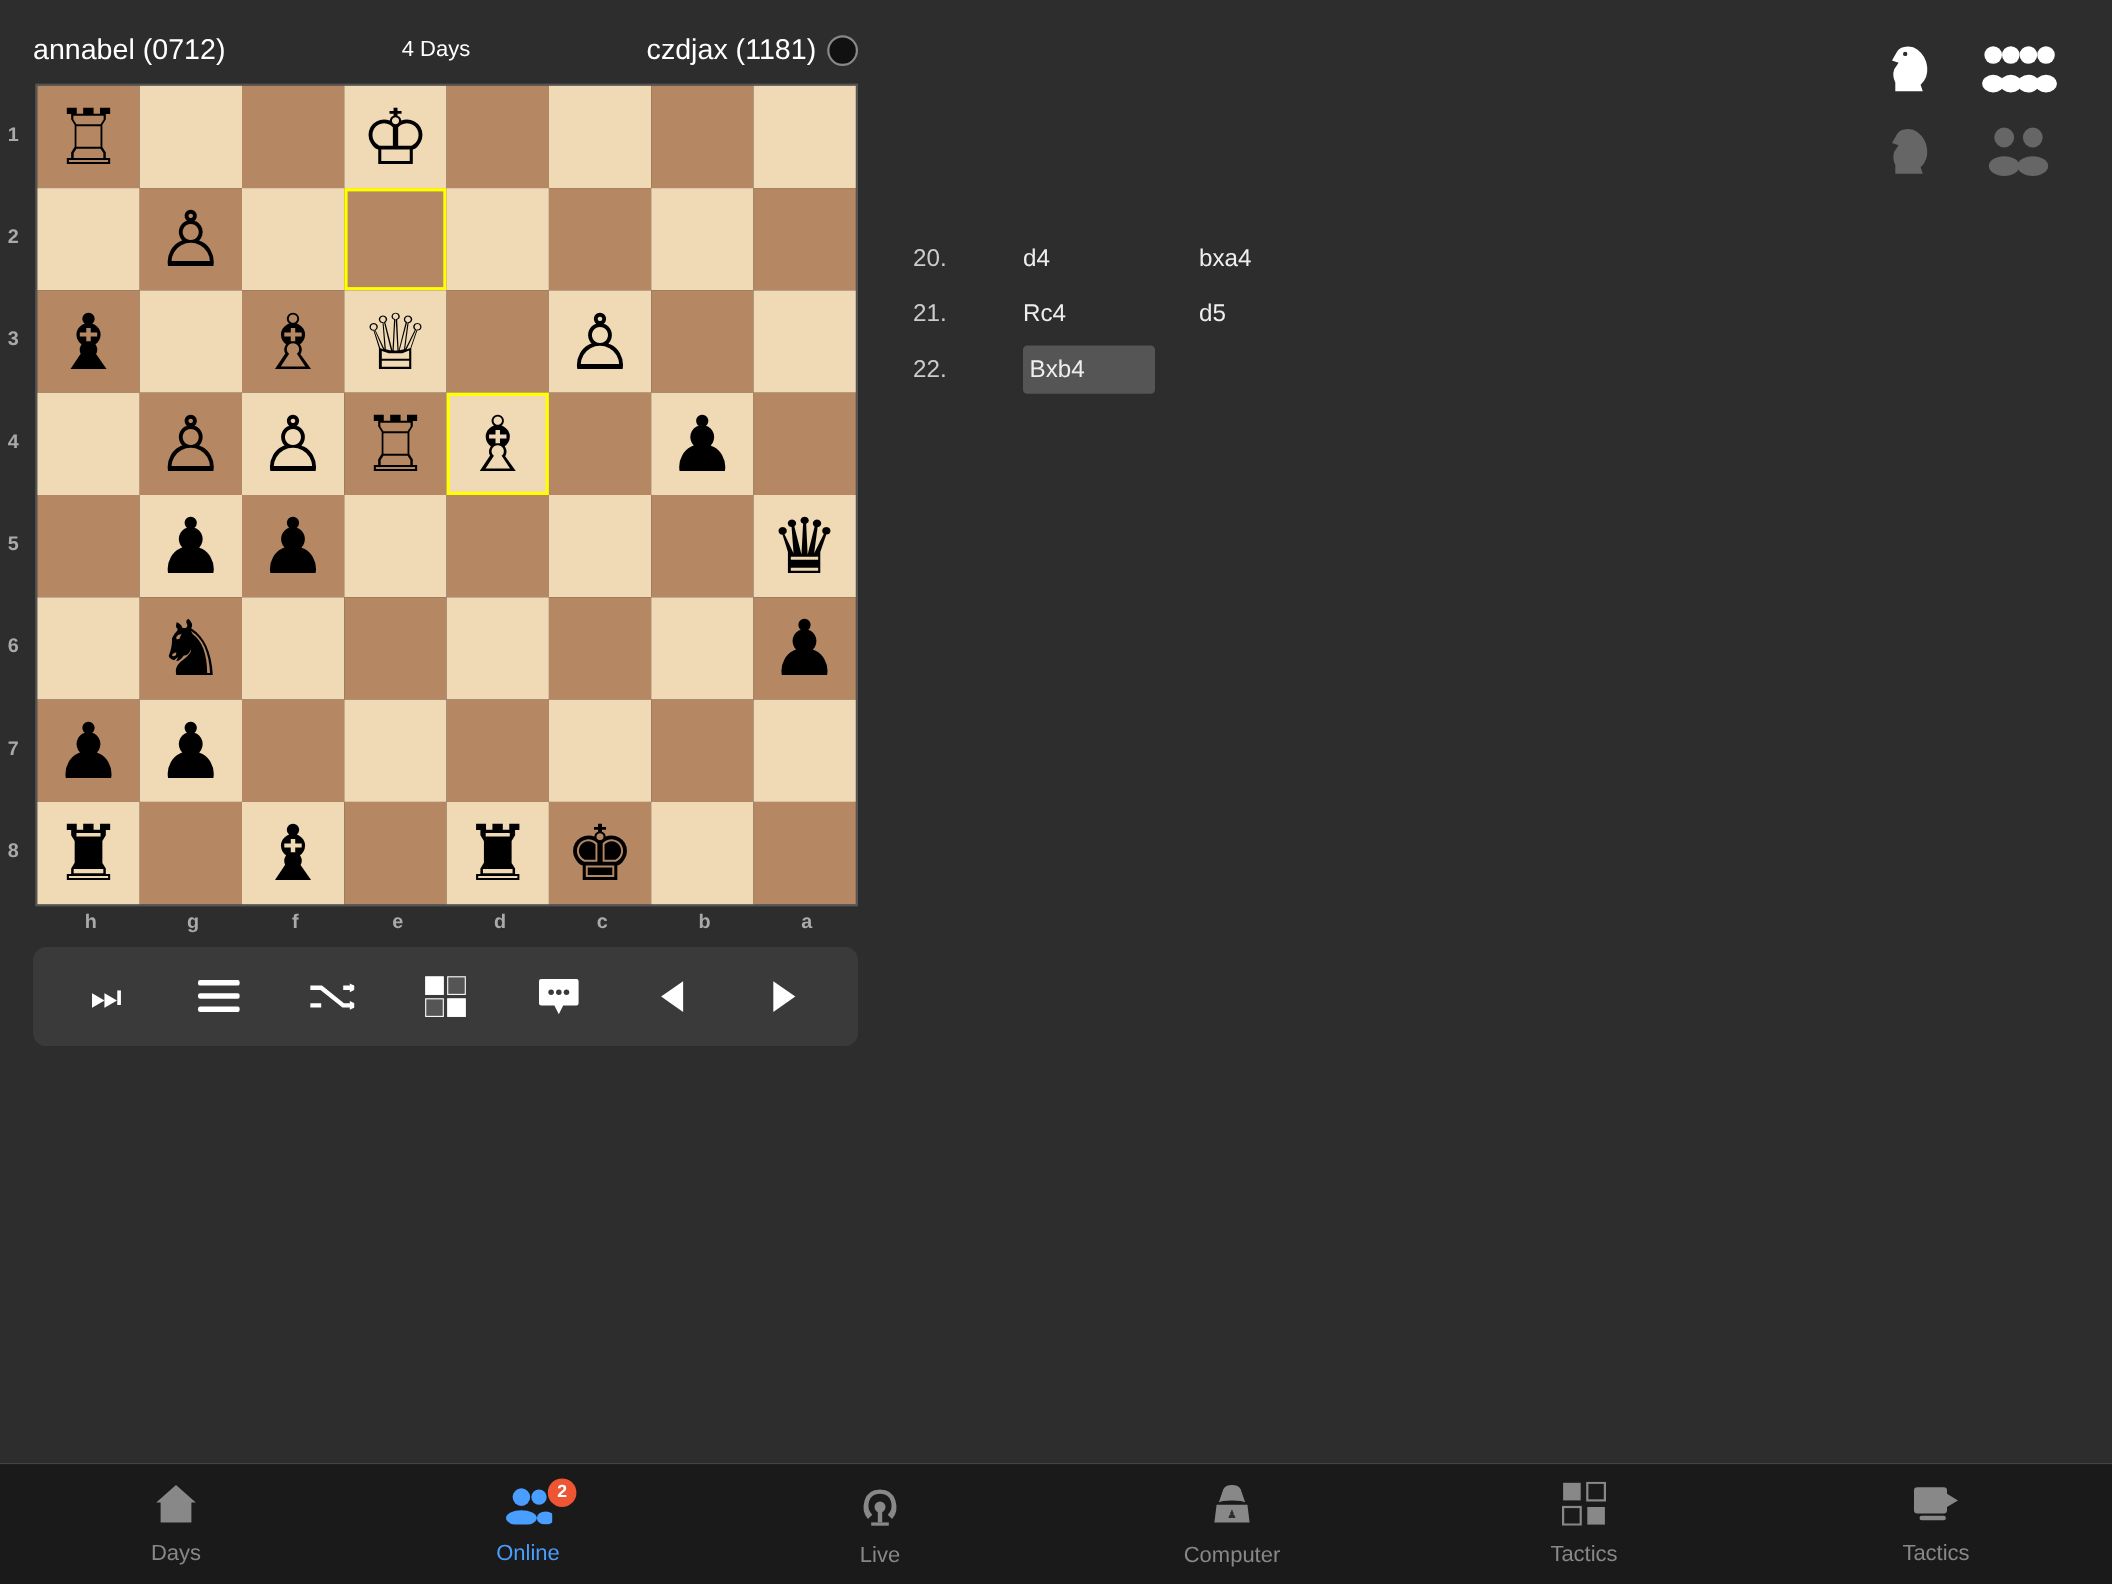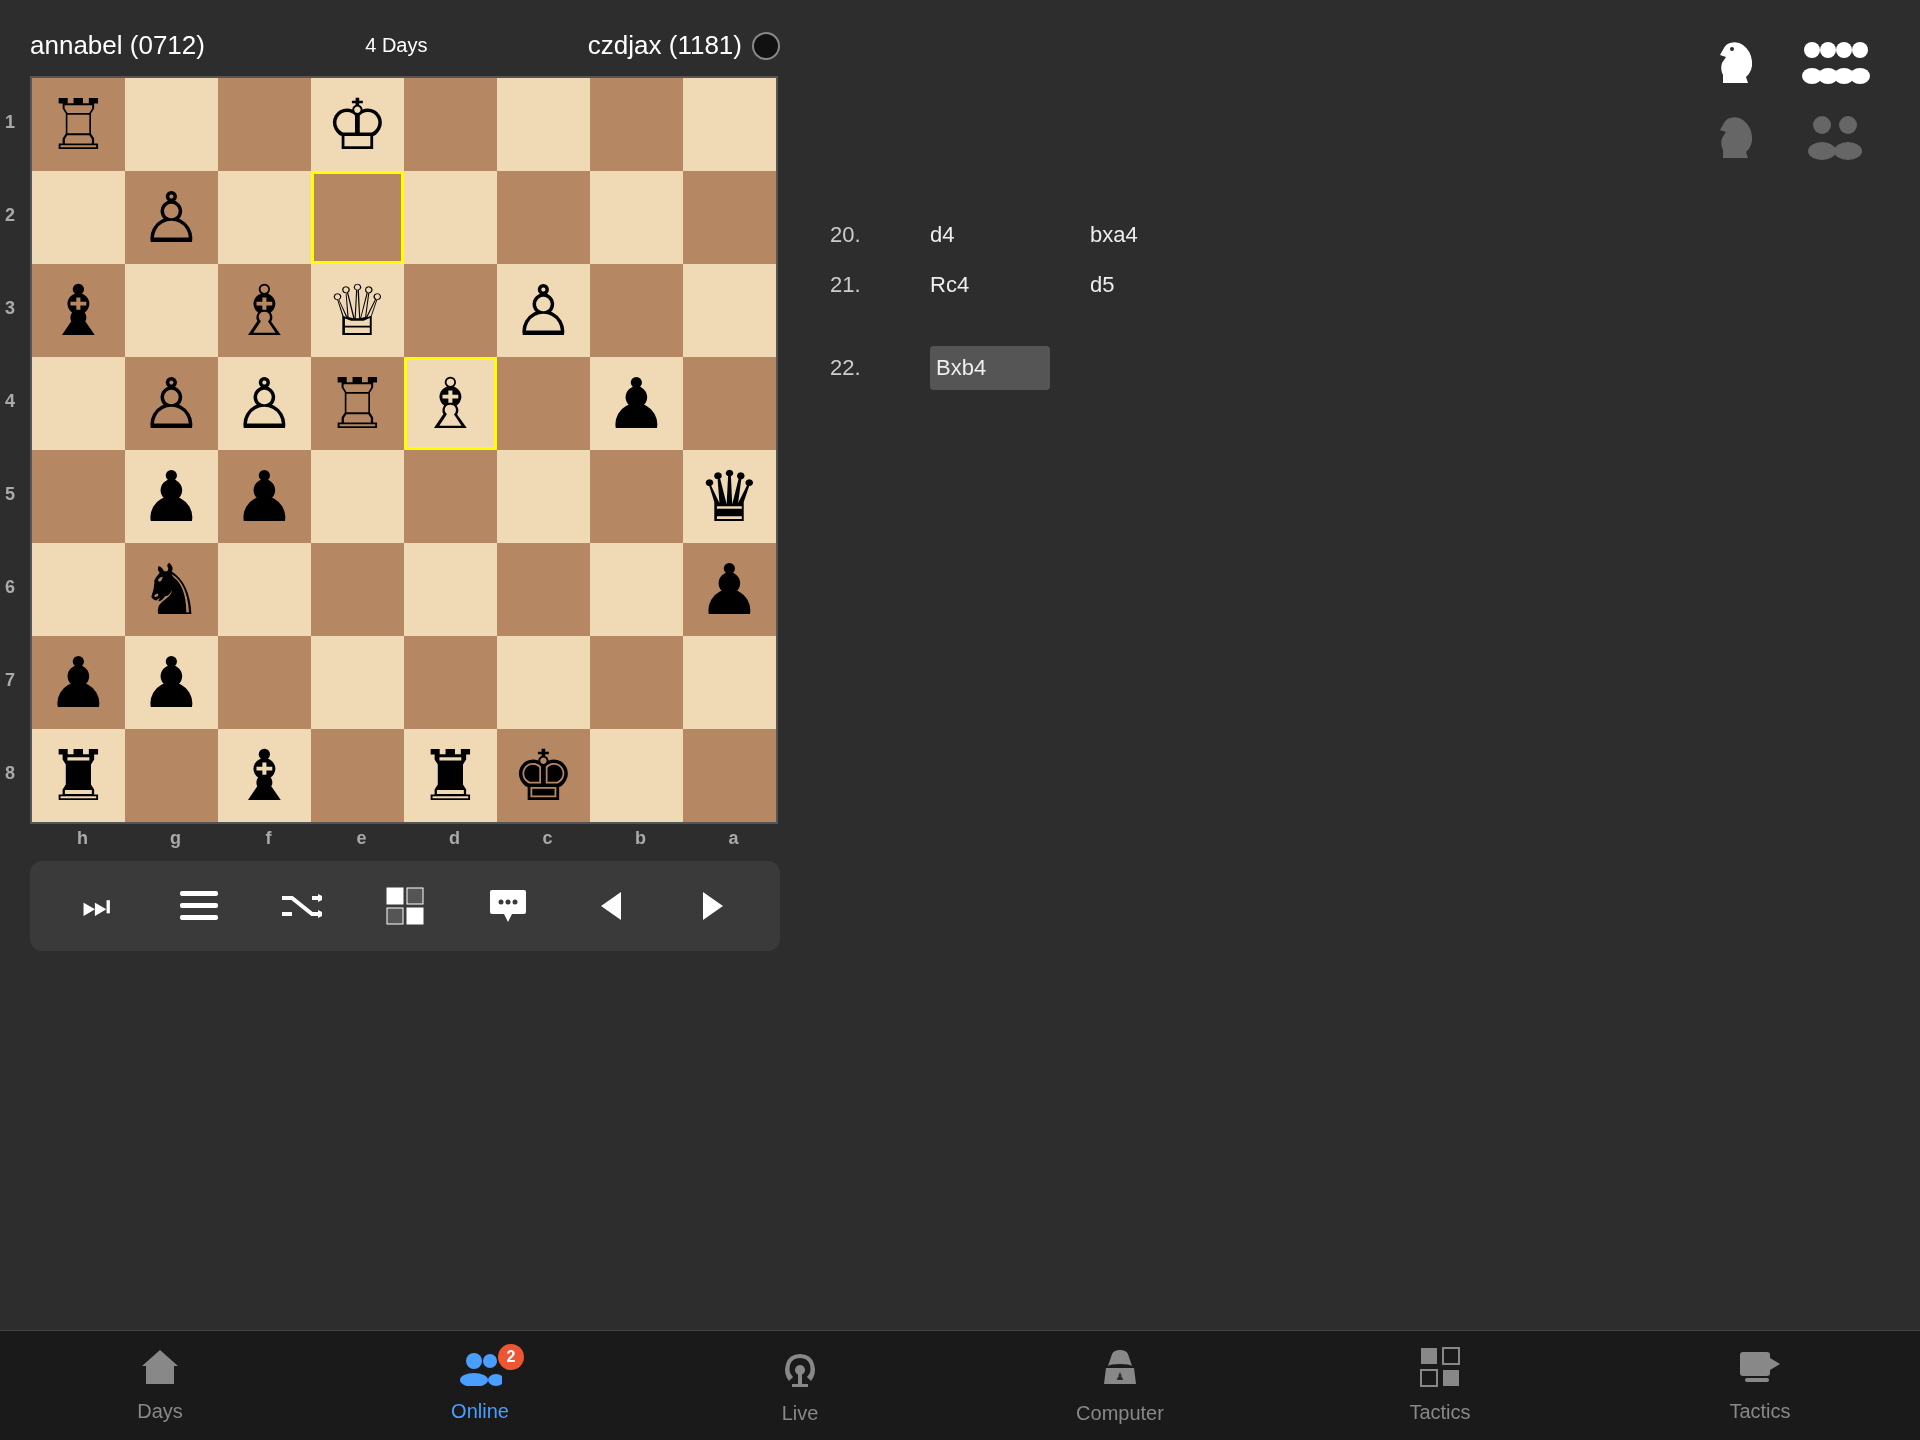--- a/index.html
+++ b/index.html
@@ -19,21 +19,21 @@
       display: flex;
       flex-direction: row;
       padding: 20px 30px;
       gap: 40px;
     }
 
     
     .board-section {
       display: flex;
       flex-direction: column;
-      align-items: flex-start;
+      align-items: flex-end;
       gap: 0;
     }
 
     
     .player-header {
       width: 750px;
       display: flex;
       justify-content: space-between;
       align-items: center;
       padding: 10px 0 15px 0;
@@ -177,21 +177,21 @@
     }
     .move-row {
       display: flex;
       gap: 40px;
       margin-bottom: 10px;
       align-items: baseline;
     }
     .move-num { color: #ccc; min-width: 60px; }
     .move-white { color: #eee; min-width: 120px; font-weight: 400; }
     .move-black { color: #eee; font-weight: 400; }
-    .move-white.active { background: #555; border-radius: 4px; padding: 2px 6px; margin-top: 32px; }
+    .move-white.active { background: #555; border-radius: 4px; padding: 2px 6px; }
 
     
     .bottom-nav {
       height: 110px;
       background: #1a1a1a;
       display: flex;
       align-items: center;
       justify-content: space-around;
       border-top: 1px solid #444;
     }

